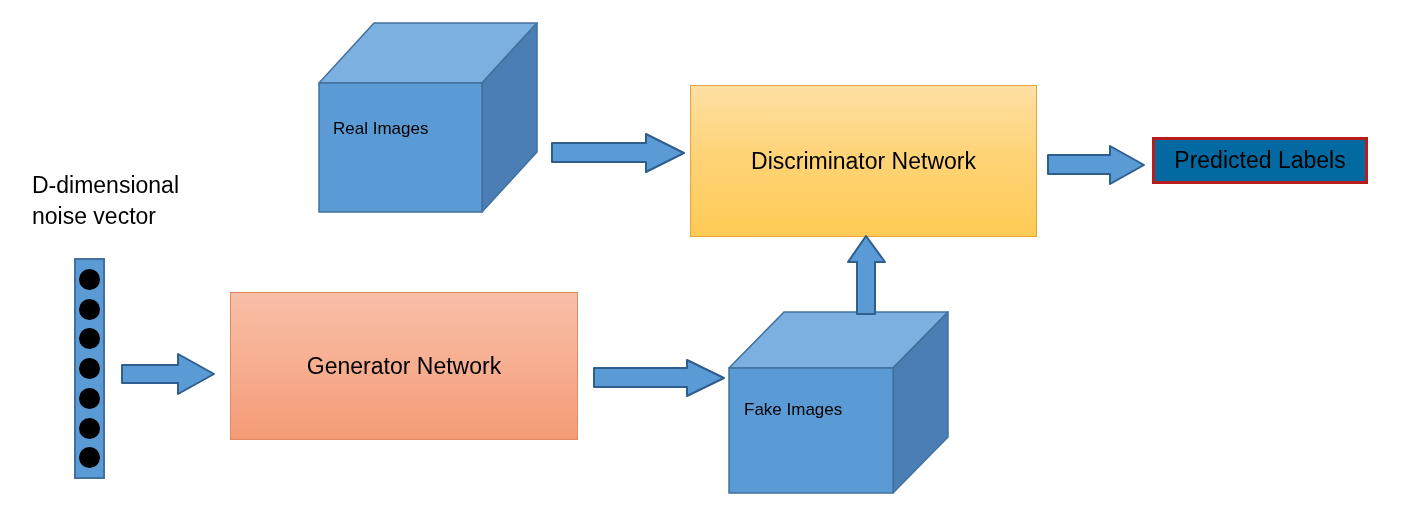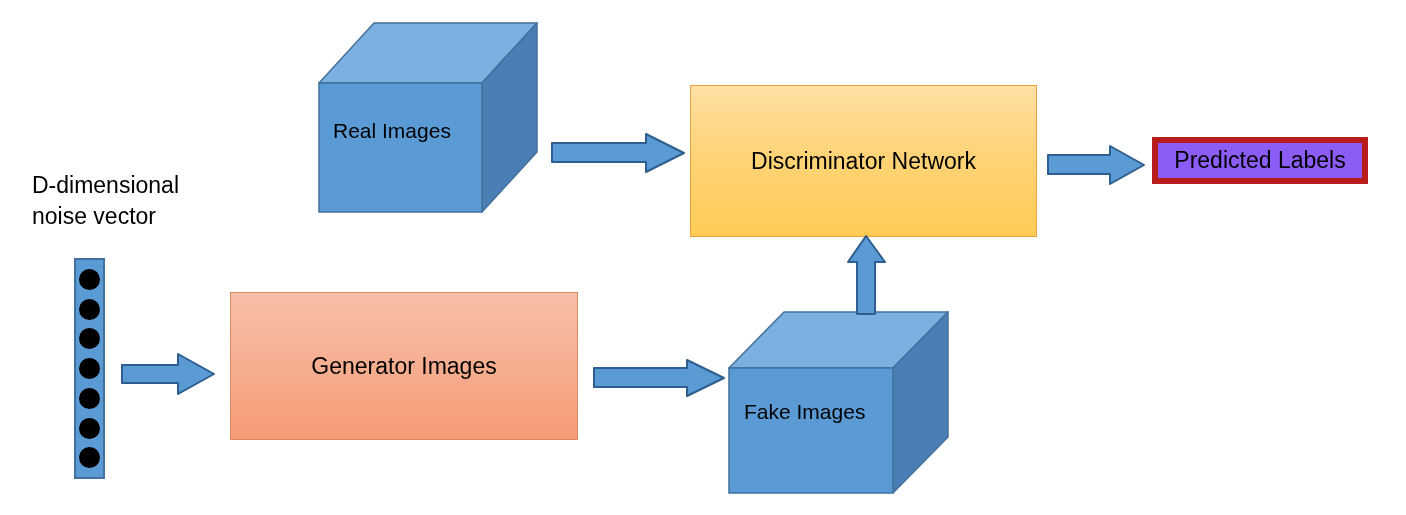--- a/index.html
+++ b/index.html
@@ -46,21 +46,21 @@
     height: 21px;
     border-radius: 50%;
     background: #000000;
   }
 
   
   .box3d { }
   .box3d svg { display: block; }
   .box3d-label {
     position: absolute;
-    font-size: 21px;
+    font-size: 17px;
     color: #000000;
     white-space: nowrap;
   }
 
   
   .netbox {
     box-sizing: border-box;
     display: flex;
     align-items: center;
     justify-content: center;
@@ -84,22 +84,22 @@
     width: 348px;
     height: 148px;
     background: linear-gradient(to bottom, #F8BFA8 0%, #F7AE90 50%, #F59B77 100%);
     border: 1px solid #E08A62;
   }
   #predicted-labels-box {
     left: 1152px;
     top: 137px;
     width: 216px;
     height: 47px;
-    background: #8b5cf6;
-    border: 6px solid #b91c1c;
+    background: #0369a1;
+    border: 3px solid #b91c1c;
   }
 
   
   .arrow svg { display: block; }
 </style>
 </head>
 <body>
 
 <div id="canvas">
 
@@ -148,21 +148,21 @@
     <svg width="100" height="42" viewBox="0 0 100 42">
       <polygon points="2,11 64,11 64,2 98,21 64,40 64,30 2,30" fill="#5B9BD5" stroke="#2E5E8E" stroke-width="2" stroke-linejoin="round"></polygon>
     </svg>
   </div>
 
   <div class="abs netbox" id="predicted-labels-box">
     <span>Predicted Labels</span>
   </div>
 
   <div class="abs netbox" id="generator-box">
-    <span>Generator Images</span>
+    <span>Generator Network</span>
   </div>
 
   <div class="abs arrow" style="left:592px; top:358px;">
     <svg width="134" height="40" viewBox="0 0 134 40">
       <polygon points="2,10 95,10 95,2 132,20 95,38 95,29 2,29" fill="#5B9BD5" stroke="#2E5E8E" stroke-width="2" stroke-linejoin="round"></polygon>
     </svg>
   </div>
 
   <div class="abs box3d" style="left:728px; top:311px;">
     <svg width="221" height="184" viewBox="0 0 221 184">

